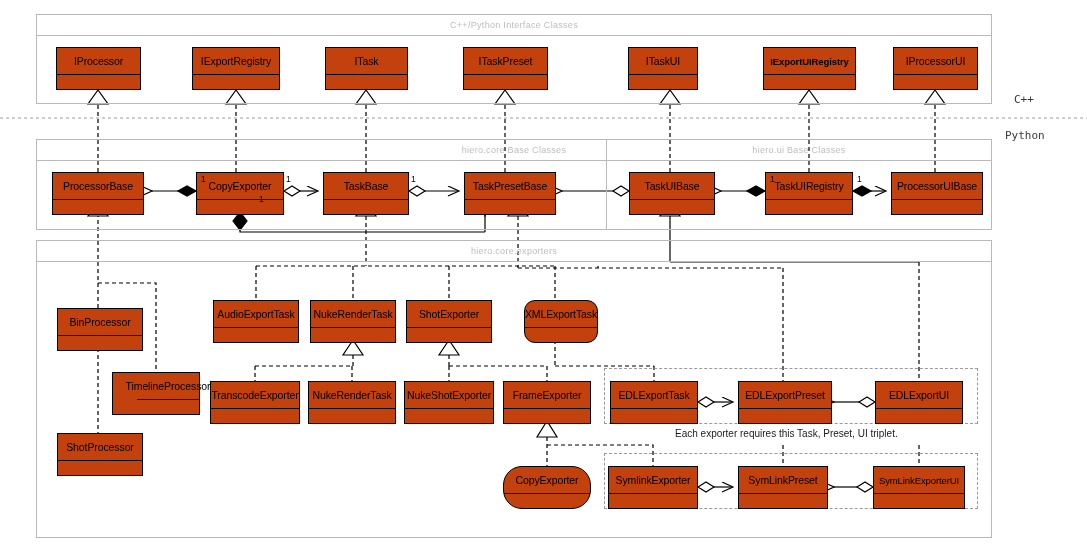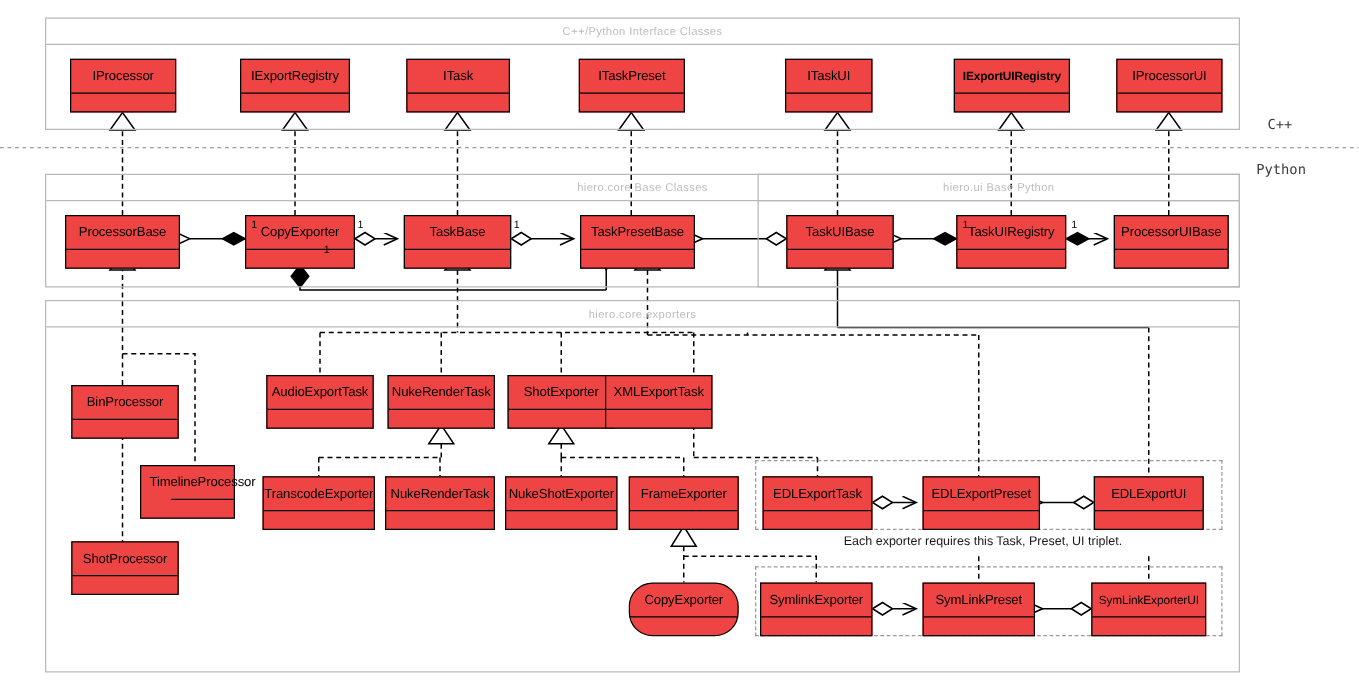--- a/index.html
+++ b/index.html
@@ -6,21 +6,21 @@
   html,body{margin:0;padding:0;background:#ffffff;}
   body{
     font-family:"Liberation Sans","DejaVu Sans",sans-serif;
     width:1087px;height:551px;position:relative;overflow:hidden;
     -webkit-font-smoothing:antialiased;
   }
   #canvas{position:absolute;left:0;top:0;width:1087px;height:551px;}
   svg.layer{position:absolute;left:0;top:0;width:1087px;height:551px;pointer-events:none;}
   
   .cls{
-    position:absolute;background:#ef4444;border:1.3px solid #000000;
+    position:absolute;background:#c2410c;border:1.3px solid #000000;
     box-sizing:border-box;z-index:5;
   }
   .cls .cname{
     display:flex;align-items:center;justify-content:center;
     height:26px;font-size:10.5px;color:#000;letter-spacing:-0.1px;
     white-space:nowrap;text-align:center;padding:0 2px;
   }
   .cls .sep{height:0;border-top:1.3px solid #000;}
   .cls .attrs{height:14px;}
   
@@ -63,21 +63,21 @@
 
   <div class="pkg" id="pkg-interface" style="left:36px;top:14px;width:956px;height:90px;">
     <div class="pkg-title">C++/Python Interface Classes</div>
   </div>
 
   <div class="pkg" id="pkg-corebase" style="left:36px;top:139px;width:956px;height:91px;">
     <div class="pkg-title">hiero.core Base Classes</div>
   </div>
 
   <div class="pkg-inner" id="pkg-uibase" style="left:606px;top:139px;width:386px;height:91px;">
-    <div class="pkg-title">hiero.ui Base Python</div>
+    <div class="pkg-title">hiero.ui Base Classes</div>
   </div>
 
   <div class="pkg" id="pkg-exporters" style="left:36px;top:240px;width:956px;height:298px;">
     <div class="pkg-title">hiero.core.exporters</div>
   </div>
 
   <div class="triplet" id="grp-edl" style="left:604px;top:368px;width:374px;height:56px;"></div>
   <div class="triplet" id="grp-symlink" style="left:604px;top:453px;width:374px;height:56px;"></div>
 
   <svg class="layer" viewBox="0 0 1087 551">
@@ -275,21 +275,21 @@
     <div class="cname">ProcessorUIBase</div>
     <div class="sep"></div>
     <div class="attrs"></div>
   </div>
 
   <div class="cls" style="left:57px;top:308px;width:86px;">
     <div class="cname">BinProcessor</div>
     <div class="sep"></div>
     <div class="attrs"></div>
   </div>
-  <div class="cls" style="left:112px;top:372px;width:76px;padding-left:24px;">
+  <div class="cls" style="left:112px;top:372px;width:88px;padding-left:24px;">
     <div class="cname">TimelineProcessor</div>
     <div class="sep"></div>
     <div class="attrs"></div>
   </div>
   <div class="cls" style="left:57px;top:433px;width:86px;">
     <div class="cname">ShotProcessor</div>
     <div class="sep"></div>
     <div class="attrs"></div>
   </div>
 
@@ -301,21 +301,21 @@
   <div class="cls" style="left:310px;top:300px;width:86px;">
     <div class="cname">NukeRenderTask</div>
     <div class="sep"></div>
     <div class="attrs"></div>
   </div>
   <div class="cls" style="left:406px;top:300px;width:86px;">
     <div class="cname">ShotExporter</div>
     <div class="sep"></div>
     <div class="attrs"></div>
   </div>
-  <div class="cls" style="left:484px;top:300px;width:86px;">
+  <div class="cls" style="left:524px;top:300px;width:74px;border-radius:11px;">
     <div class="cname">XMLExportTask</div>
     <div class="sep"></div>
     <div class="attrs"></div>
   </div>
 
   <div class="cls" style="left:210px;top:381px;width:90px;">
     <div class="cname">TranscodeExporter</div>
     <div class="sep"></div>
     <div class="attrs"></div>
   </div>

